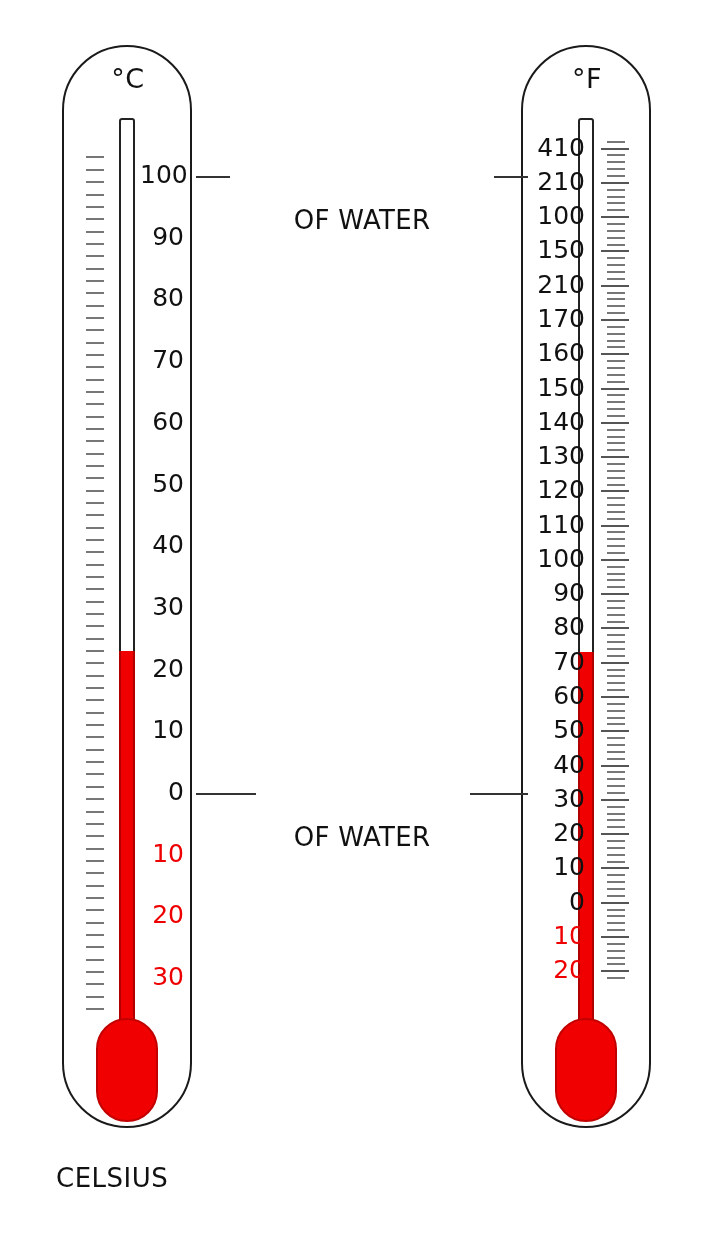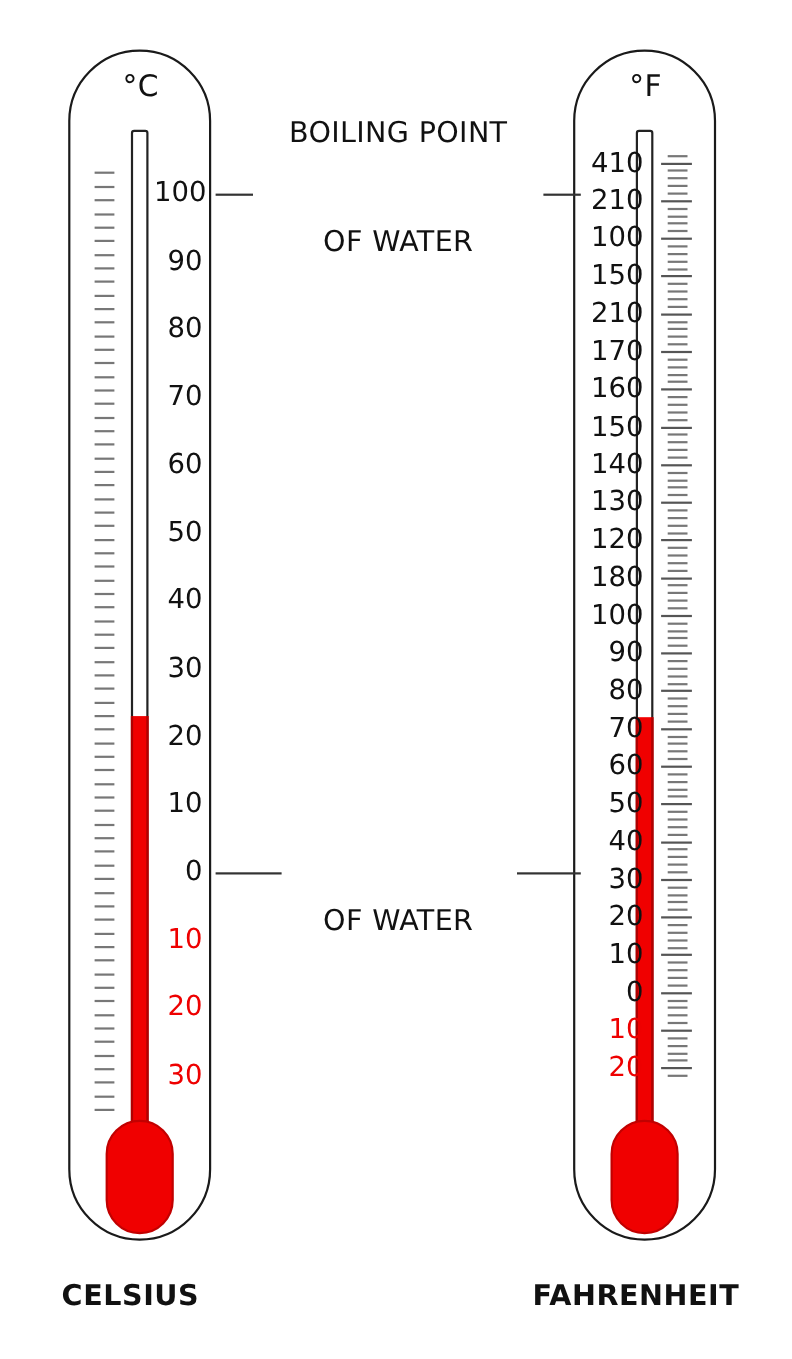--- a/index.html
+++ b/index.html
@@ -84,21 +84,20 @@
     text-align: right;
     white-space: nowrap;
   }
   .num.neg { color: #ee0000; }
   .name {
     position: absolute;
     font-size: 26px;
     color: #111;
     letter-spacing: 0.5px;
     white-space: nowrap;
-    font-weight: bold;
   }
   .callout {
     position: absolute;
     text-align: center;
     font-size: 26px;
     color: #111;
     white-space: nowrap;
     letter-spacing: 0.3px;
   }
   .connector {
@@ -345,40 +344,38 @@
         <div class="num" style="left: 6px; width: 58px; top: 121.856px;">210</div>
         <div class="num" style="left: 6px; width: 58px; top: 156.133px;">100</div>
         <div class="num" style="left: 6px; width: 58px; top: 190.411px;">150</div>
         <div class="num" style="left: 6px; width: 58px; top: 224.689px;">210</div>
         <div class="num" style="left: 6px; width: 58px; top: 258.967px;">170</div>
         <div class="num" style="left: 6px; width: 58px; top: 293.244px;">160</div>
         <div class="num" style="left: 6px; width: 58px; top: 327.522px;">150</div>
         <div class="num" style="left: 6px; width: 58px; top: 361.8px;">140</div>
         <div class="num" style="left: 6px; width: 58px; top: 396.078px;">130</div>
         <div class="num" style="left: 6px; width: 58px; top: 430.356px;">120</div>
-        <div class="num" style="left: 6px; width: 58px; top: 464.633px;">180</div>
+        <div class="num" style="left: 6px; width: 58px; top: 464.633px;">110</div>
         <div class="num" style="left: 6px; width: 58px; top: 498.911px;">100</div>
         <div class="num" style="left: 6px; width: 58px; top: 533.189px;">90</div>
         <div class="num" style="left: 6px; width: 58px; top: 567.467px;">80</div>
         <div class="num" style="left: 6px; width: 58px; top: 601.744px;">70</div>
         <div class="num" style="left: 6px; width: 58px; top: 636.022px;">60</div>
         <div class="num" style="left: 6px; width: 58px; top: 670.3px;">50</div>
         <div class="num" style="left: 6px; width: 58px; top: 704.578px;">40</div>
         <div class="num" style="left: 6px; width: 58px; top: 738.856px;">30</div>
         <div class="num" style="left: 6px; width: 58px; top: 773.133px;">20</div>
         <div class="num" style="left: 6px; width: 58px; top: 807.411px;">10</div>
         <div class="num" style="left: 6px; width: 58px; top: 841.689px;">0</div>
         <div class="num neg" style="left: 6px; width: 58px; top: 875.967px;">10</div>
         <div class="num neg" style="left: 6px; width: 58px; top: 910.244px;">20</div>
       </div>
   </div>
-  <div class="name" style="left:484px; top:1163px;">FAHRENHEIT</div>
 
   <div class="connector" style="left:196px; top:176px; width:34px;"></div>
   <div class="connector" style="left:494px; top:176px; width:34px;"></div>
-  <div class="callout" style="left:200px; top:106px; width:324px;">BOILING POINT</div>
   <div class="callout" style="left:200px; top:205px; width:324px;">OF WATER</div>
 
   <div class="connector" style="left:196px; top:793px; width:60px;"></div>
   <div class="connector" style="left:470px; top:793px; width:58px;"></div>
   <div class="callout" style="left:200px; top:822px; width:324px;">OF WATER</div>
 
 </div>
 
 </body></html>

